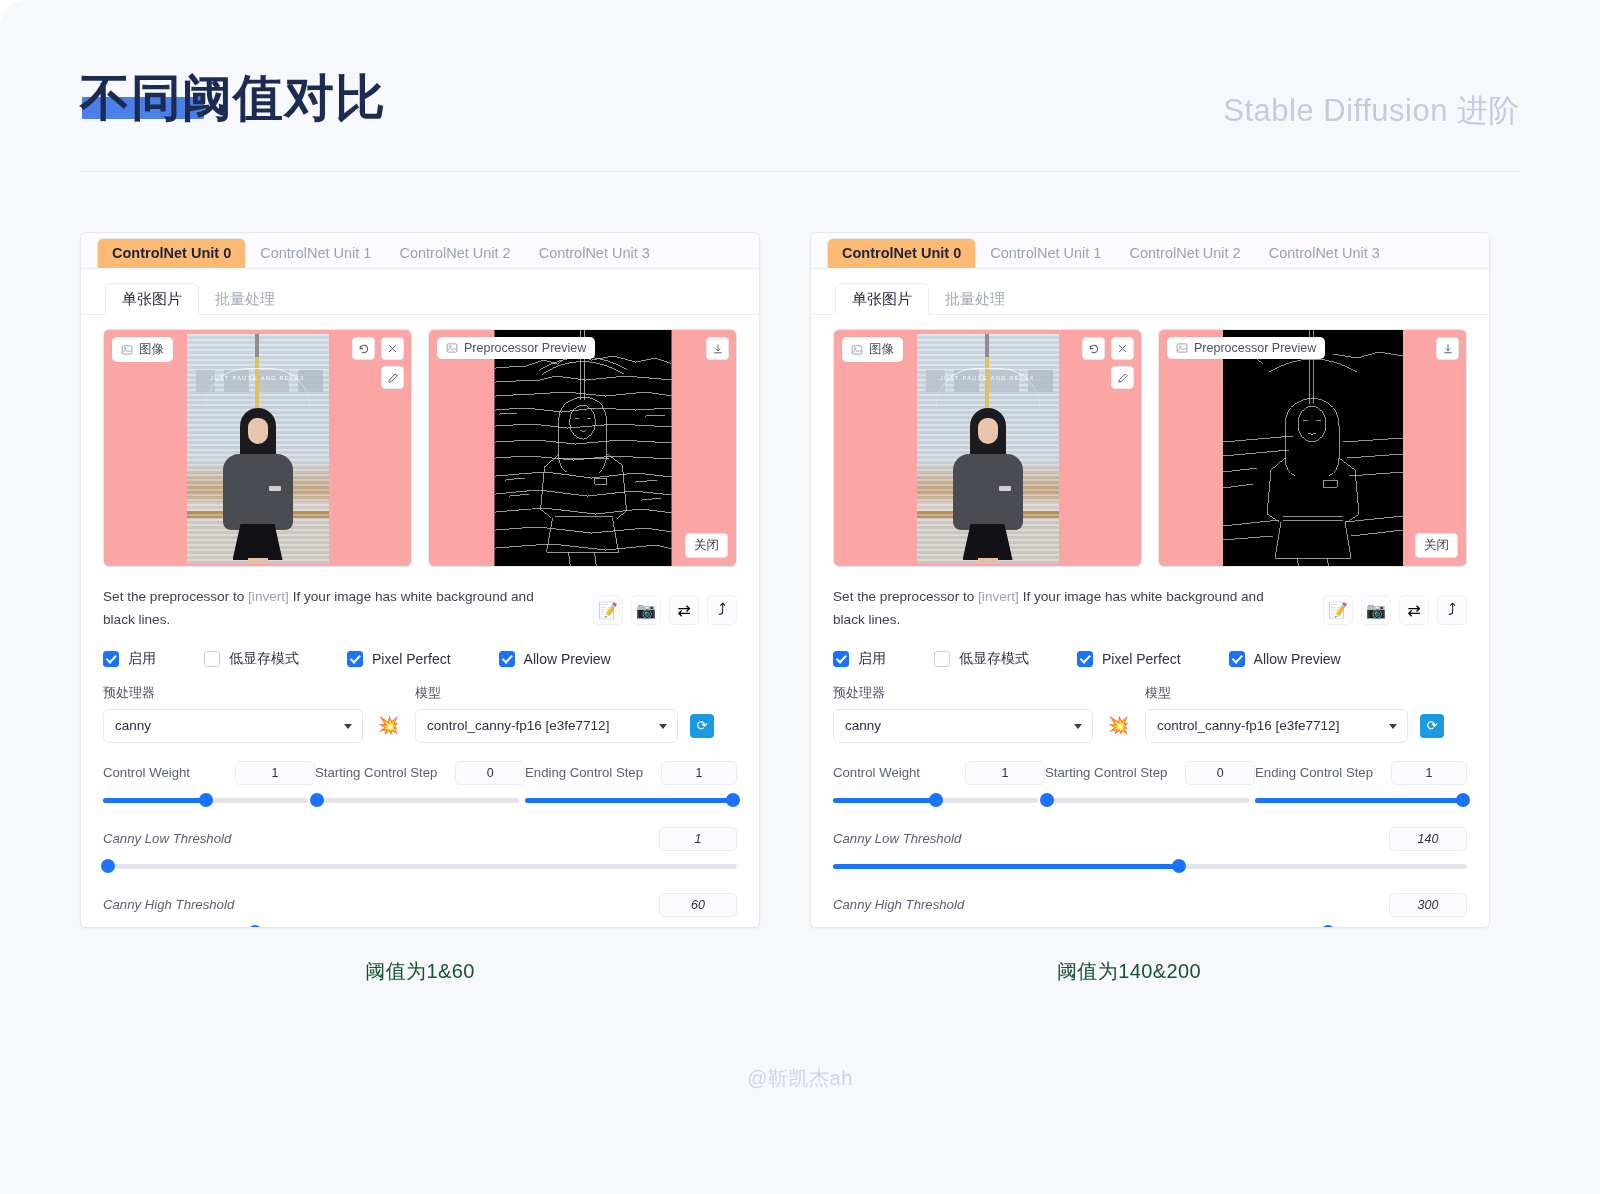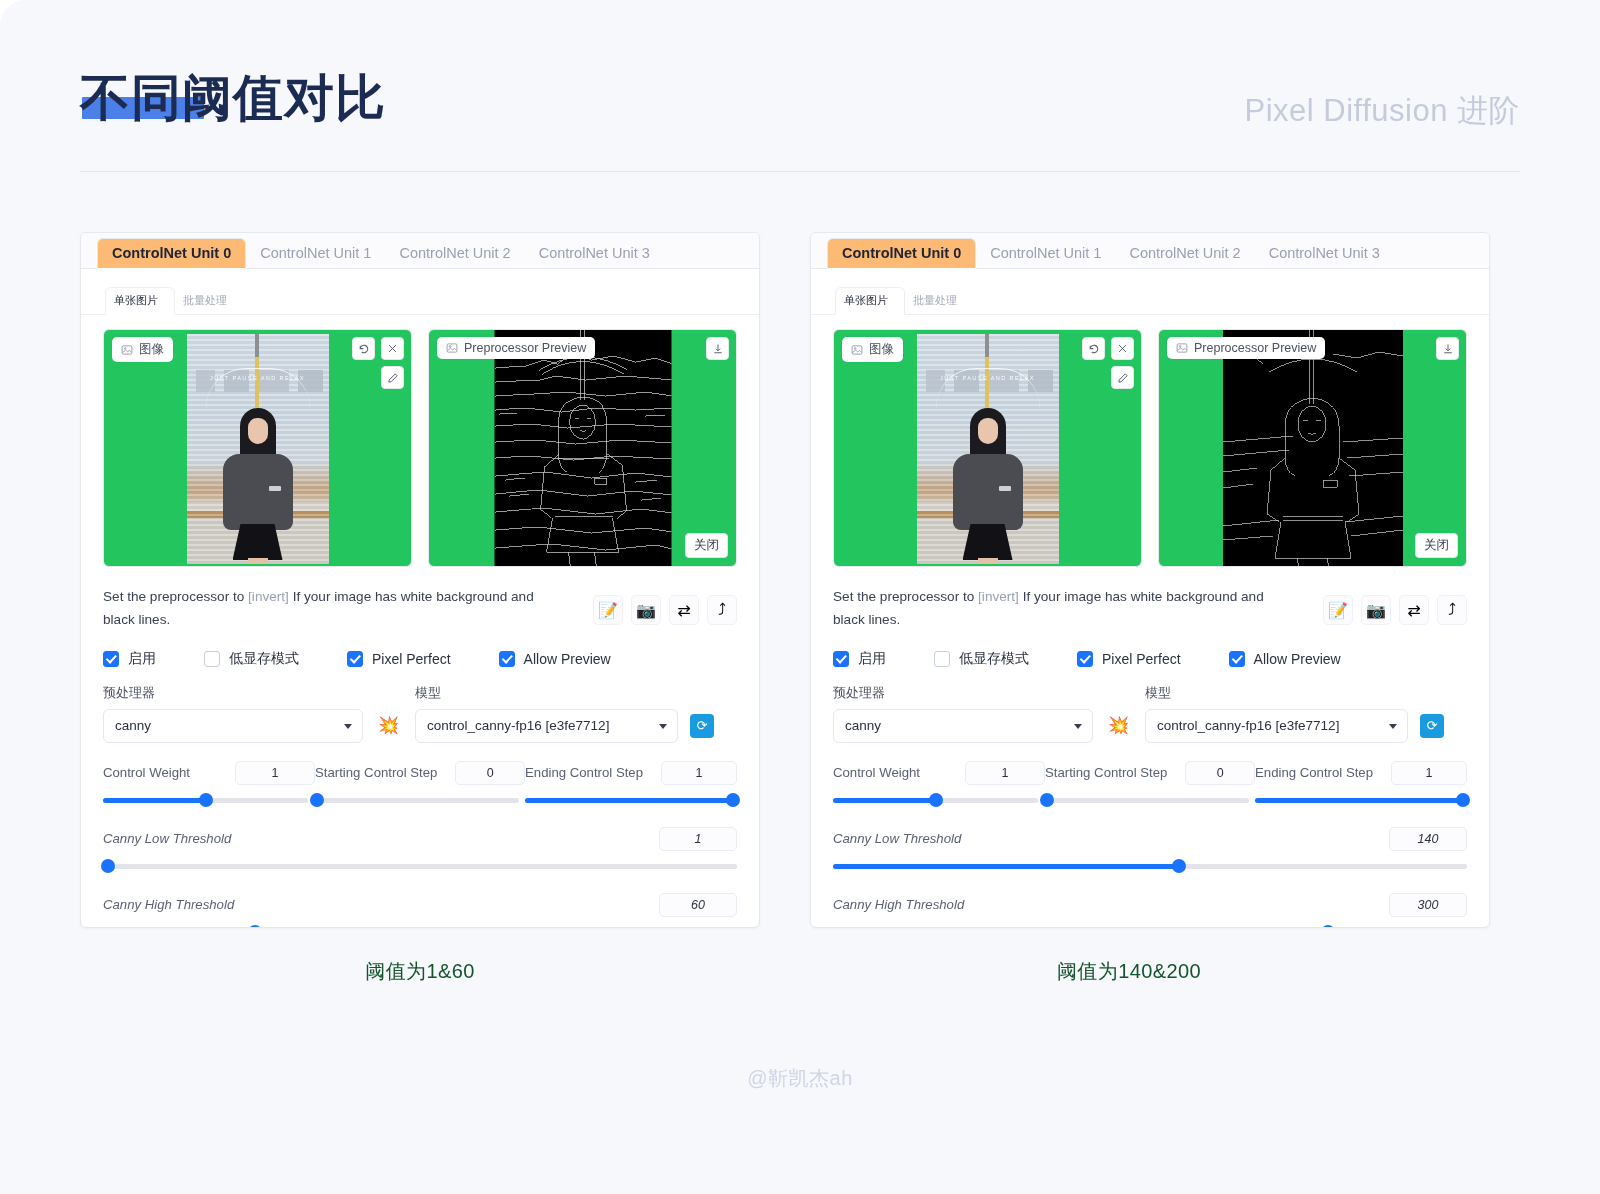--- a/index.html
+++ b/index.html
@@ -91,23 +91,23 @@
 
   
   .sub-tabs {
     display: flex; align-items: flex-end;
     height: 36px;
     padding-left: 24px;
     margin-top: 10px;
     border-bottom: 1px solid #eceef4;
   }
   .sub-tab {
-    font-size: 11px;
+    font-size: 15px;
     color: #a3a9ba;
-    padding: 7px 16px 8px 8px;
+    padding: 7px 16px 8px 16px;
     line-height: 1;
     cursor: pointer;
   }
   .sub-tab.active {
     color: #1f2436;
     background: #ffffff;
     border: 1px solid #eceef4;
     border-bottom: 1px solid #ffffff;
     border-radius: 6px 6px 0 0;
     margin-bottom: -1px;
@@ -117,21 +117,21 @@
   .image-row {
     display: flex;
     gap: 16px;
     padding: 14px 22px 0 22px;
   }
   .img-box {
     position: relative;
     width: 313px; height: 238px;
     border: 1px solid #e6e8f0;
     border-radius: 6px;
-    background: #22c55e;
+    background: #fca5a5;
     overflow: hidden;
   }
   .img-badge {
     position: absolute;
     left: 8px; top: 7px;
     display: flex; align-items: center; gap: 6px;
     background: #ffffff;
     border-radius: 5px;
     padding: 4px 9px;
     font-size: 12.5px;
@@ -424,21 +424,21 @@
 </head>
 <body>
 
 <div class="canvas">
 
   <div class="header">
     <div class="title-wrap">
       <div class="title-hl"></div>
       <div class="title-text">不同阈值对比</div>
     </div>
-    <div class="subtitle">Pixel Diffusion 进阶</div>
+    <div class="subtitle">Stable Diffusion 进阶</div>
   </div>
 
   <div class="panel panel-left">
 
     <div class="unit-tabs">
       <div class="unit-tab active">ControlNet Unit 0</div>
       <div class="unit-tab">ControlNet Unit 1</div>
       <div class="unit-tab">ControlNet Unit 2</div>
       <div class="unit-tab">ControlNet Unit 3</div>
     </div>

